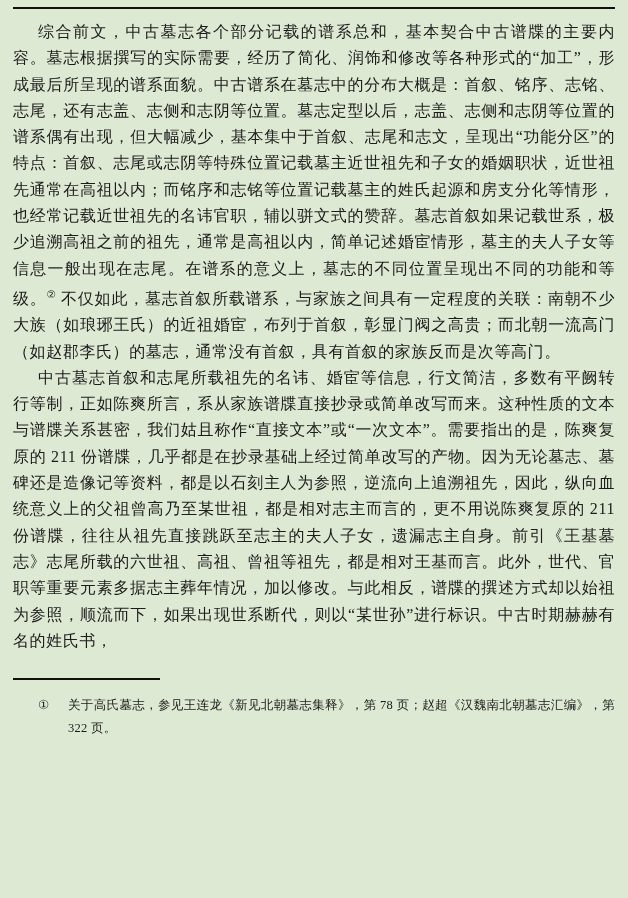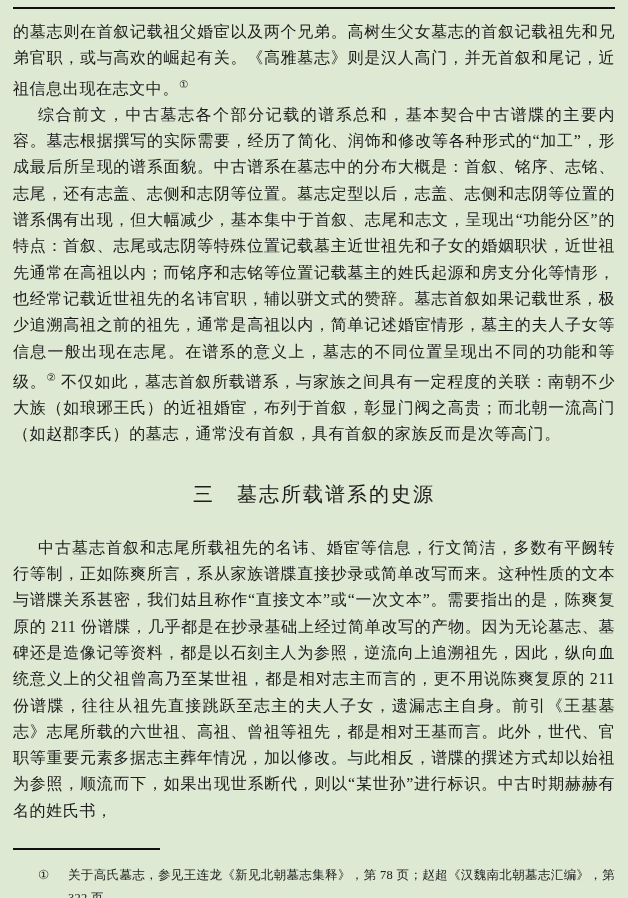--- a/index.html
+++ b/index.html
@@ -55,25 +55,23 @@
   .fn-marker { width: 30px; flex: none; }
   .fn-text { flex: 1; text-align: justify; letter-spacing: 0.3px; }
 </style>
 </head>
 <body>
 
 <div class="page">
   <div class="top-rule"></div>
 
   <div class="content">
-    <p class="para"><span>的墓志则在首叙记载祖父婚宦以及两个兄弟。高树生父女墓志的首叙记载祖先和兄弟官职，或与高欢的崛起有关。《高雅墓志》则是汉人高门，并无首叙和尾记，近祖信息出现在志文中。</span><sup class="fn-ref">①</sup></p>
 
     <p class="para indent"><span>综合前文，中古墓志各个部分记载的谱系总和，基本契合中古谱牒的主要内容。墓志根据撰写的实际需要，经历了简化、润饰和修改等各种形式的“加工”，形成最后所呈现的谱系面貌。中古谱系在墓志中的分布大概是：首叙、铭序、志铭、志尾，还有志盖、志侧和志阴等位置。墓志定型以后，志盖、志侧和志阴等位置的谱系偶有出现，但大幅减少，基本集中于首叙、志尾和志文，呈现出“功能分区”的特点：首叙、志尾或志阴等特殊位置记载墓主近世祖先和子女的婚姻职状，近世祖先通常在高祖以内；而铭序和志铭等位置记载墓主的姓氏起源和房支分化等情形，也经常记载近世祖先的名讳官职，辅以骈文式的赞辞。墓志首叙如果记载世系，极少追溯高祖之前的祖先，通常是高祖以内，简单记述婚宦情形，墓主的夫人子女等信息一般出现在志尾。在谱系的意义上，墓志的不同位置呈现出不同的功能和等级。</span><sup class="fn-ref">②</sup><span> 不仅如此，墓志首叙所载谱系，与家族之间具有一定程度的关联：南朝不少大族（如琅琊王氏）的近祖婚宦，布列于首叙，彰显门阀之高贵；而北朝一流高门（如赵郡李氏）的墓志，通常没有首叙，具有首叙的家族反而是次等高门。</span></p>
 
-    <h2 class="heading">三　墓志所载谱系的史源</h2>
 
     <p class="para indent">中古墓志首叙和志尾所载祖先的名讳、婚宦等信息，行文简洁，多数有平阙转行等制，正如陈爽所言，系从家族谱牒直接抄录或简单改写而来。这种性质的文本与谱牒关系甚密，我们姑且称作“直接文本”或“一次文本”。需要指出的是，陈爽复原的 211 份谱牒，几乎都是在抄录基础上经过简单改写的产物。因为无论墓志、墓碑还是造像记等资料，都是以石刻主人为参照，逆流向上追溯祖先，因此，纵向血统意义上的父祖曾高乃至某世祖，都是相对志主而言的，更不用说陈爽复原的 211 份谱牒，往往从祖先直接跳跃至志主的夫人子女，遗漏志主自身。前引《王基墓志》志尾所载的六世祖、高祖、曾祖等祖先，都是相对王基而言。此外，世代、官职等重要元素多据志主葬年情况，加以修改。与此相反，谱牒的撰述方式却以始祖为参照，顺流而下，如果出现世系断代，则以“某世孙”进行标识。中古时期赫赫有名的姓氏书，</p>
   </div>
 
   <div class="fn-sep"></div>
 
   <div class="footnotes">
     <div class="footnote">
       <span class="fn-marker">①</span>
       <span class="fn-text">关于高氏墓志，参见王连龙《新见北朝墓志集释》，第 78 页；赵超《汉魏南北朝墓志汇编》，第 322 页。</span>

